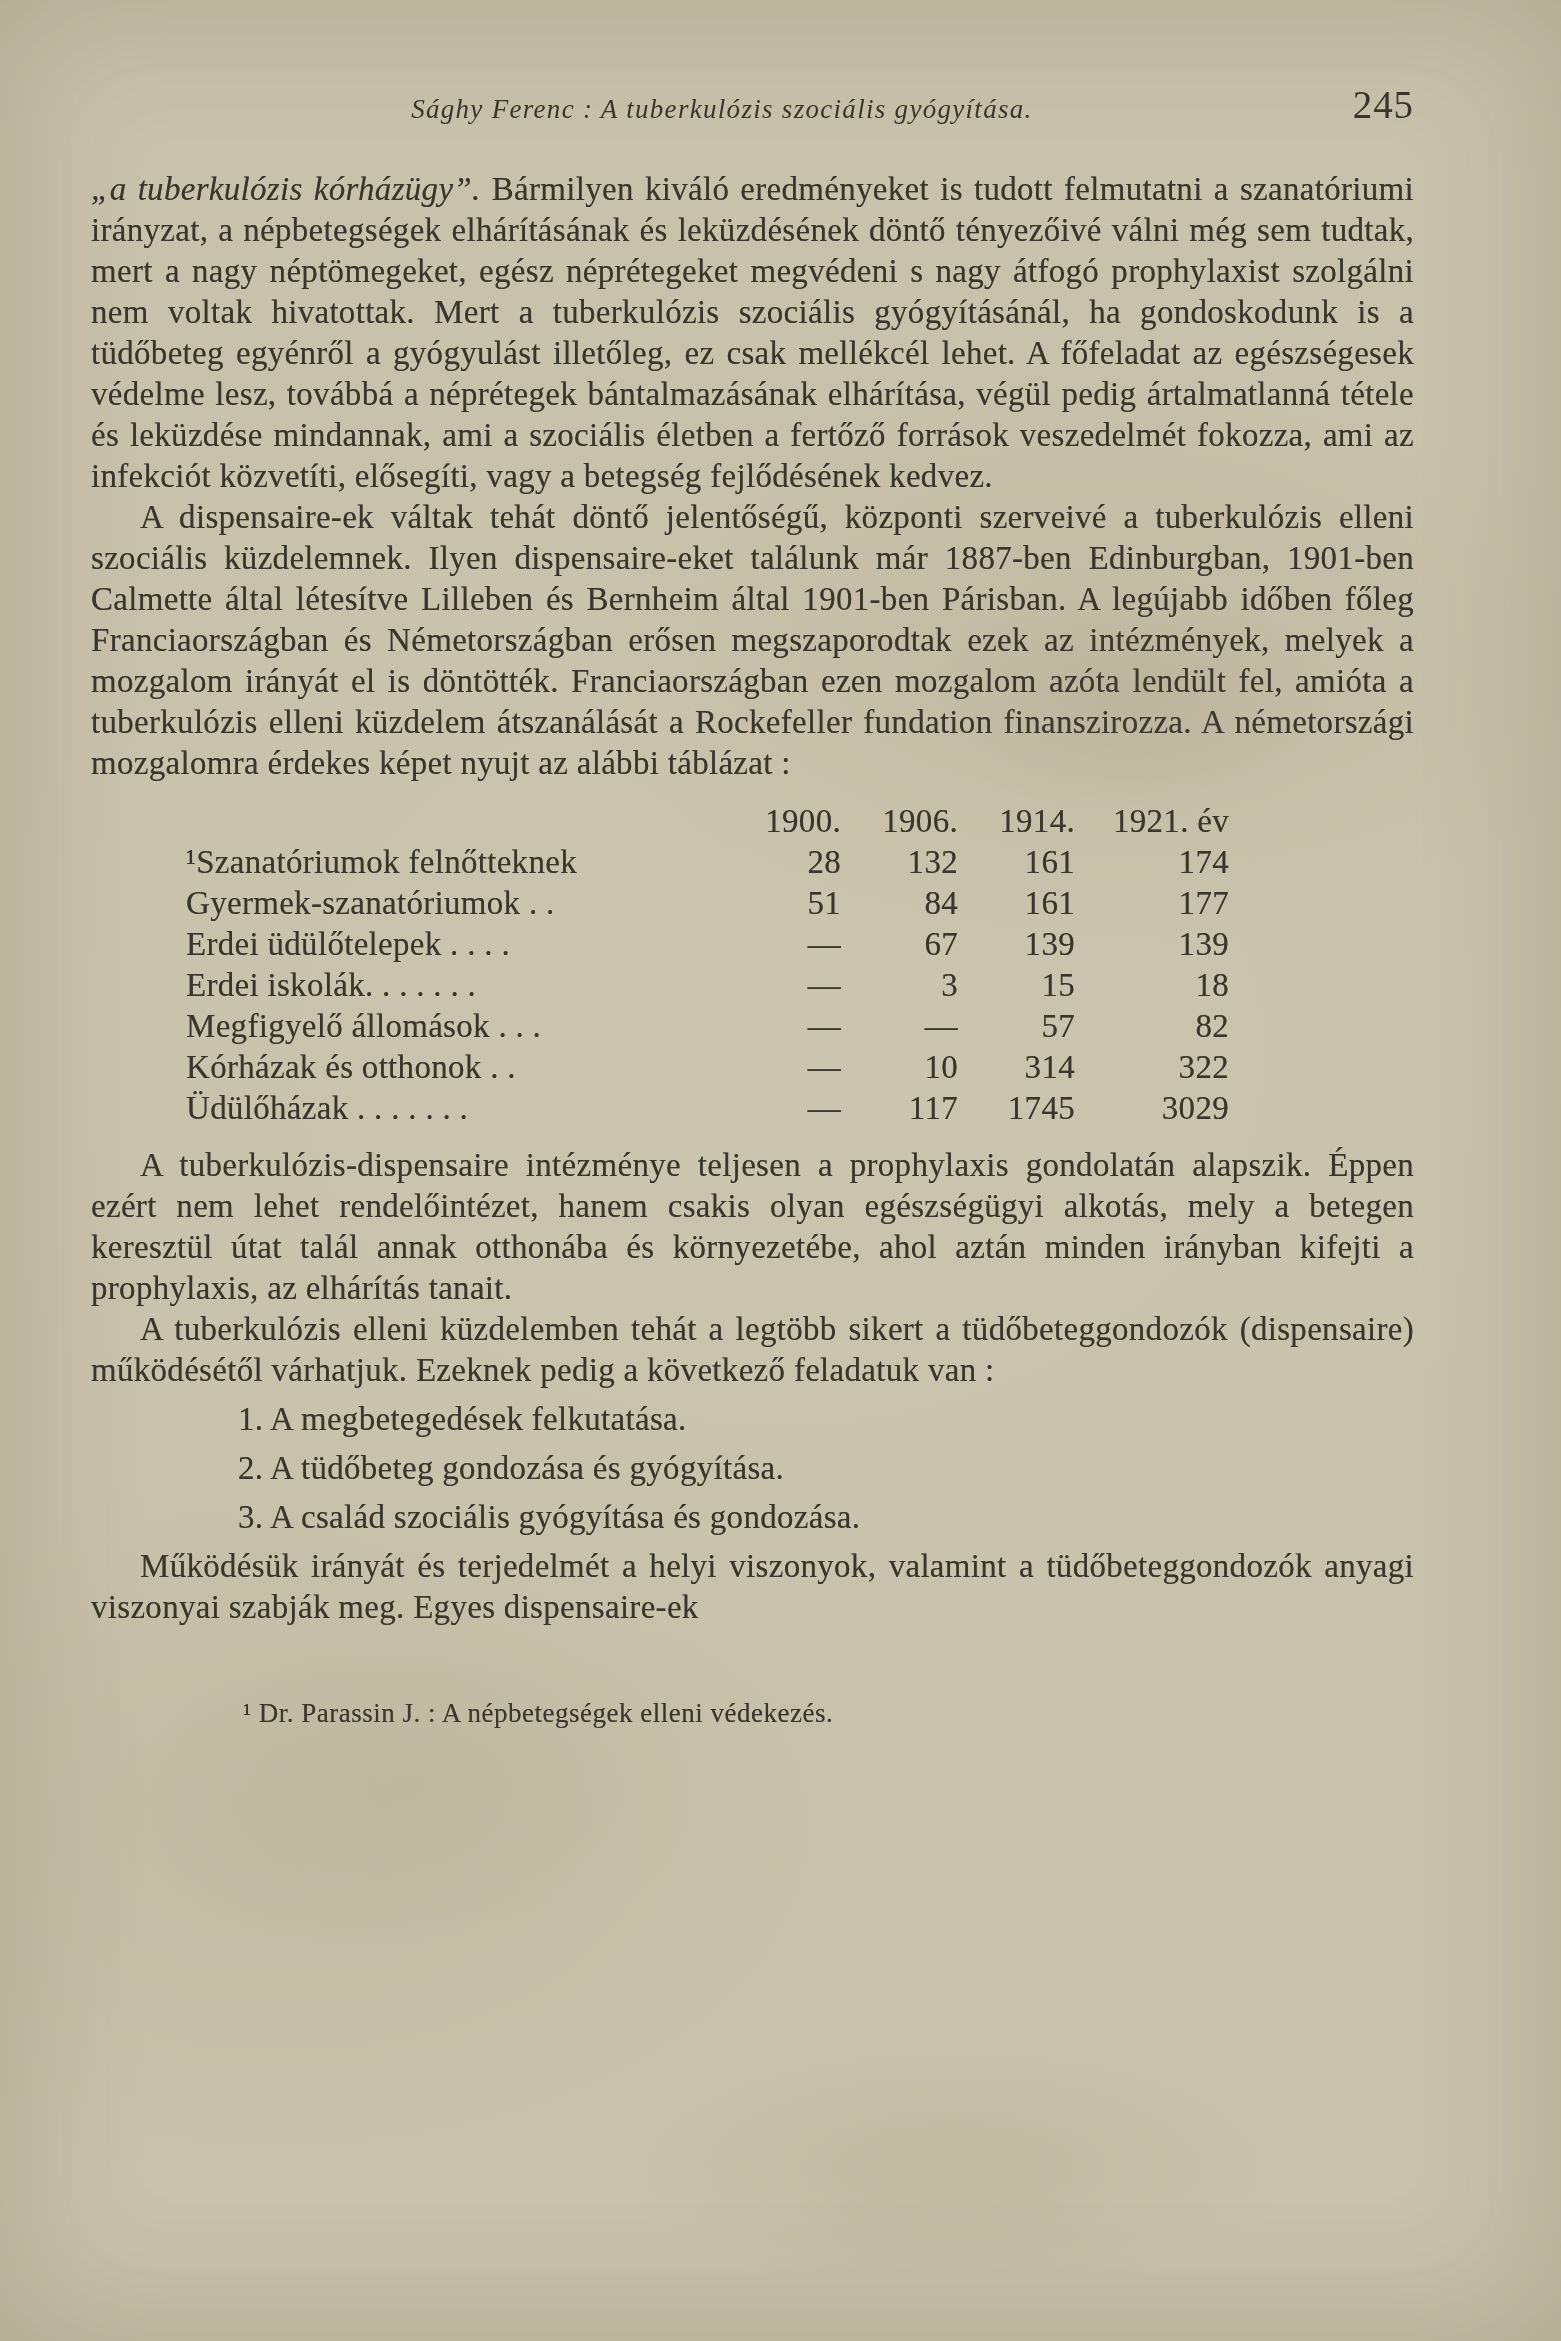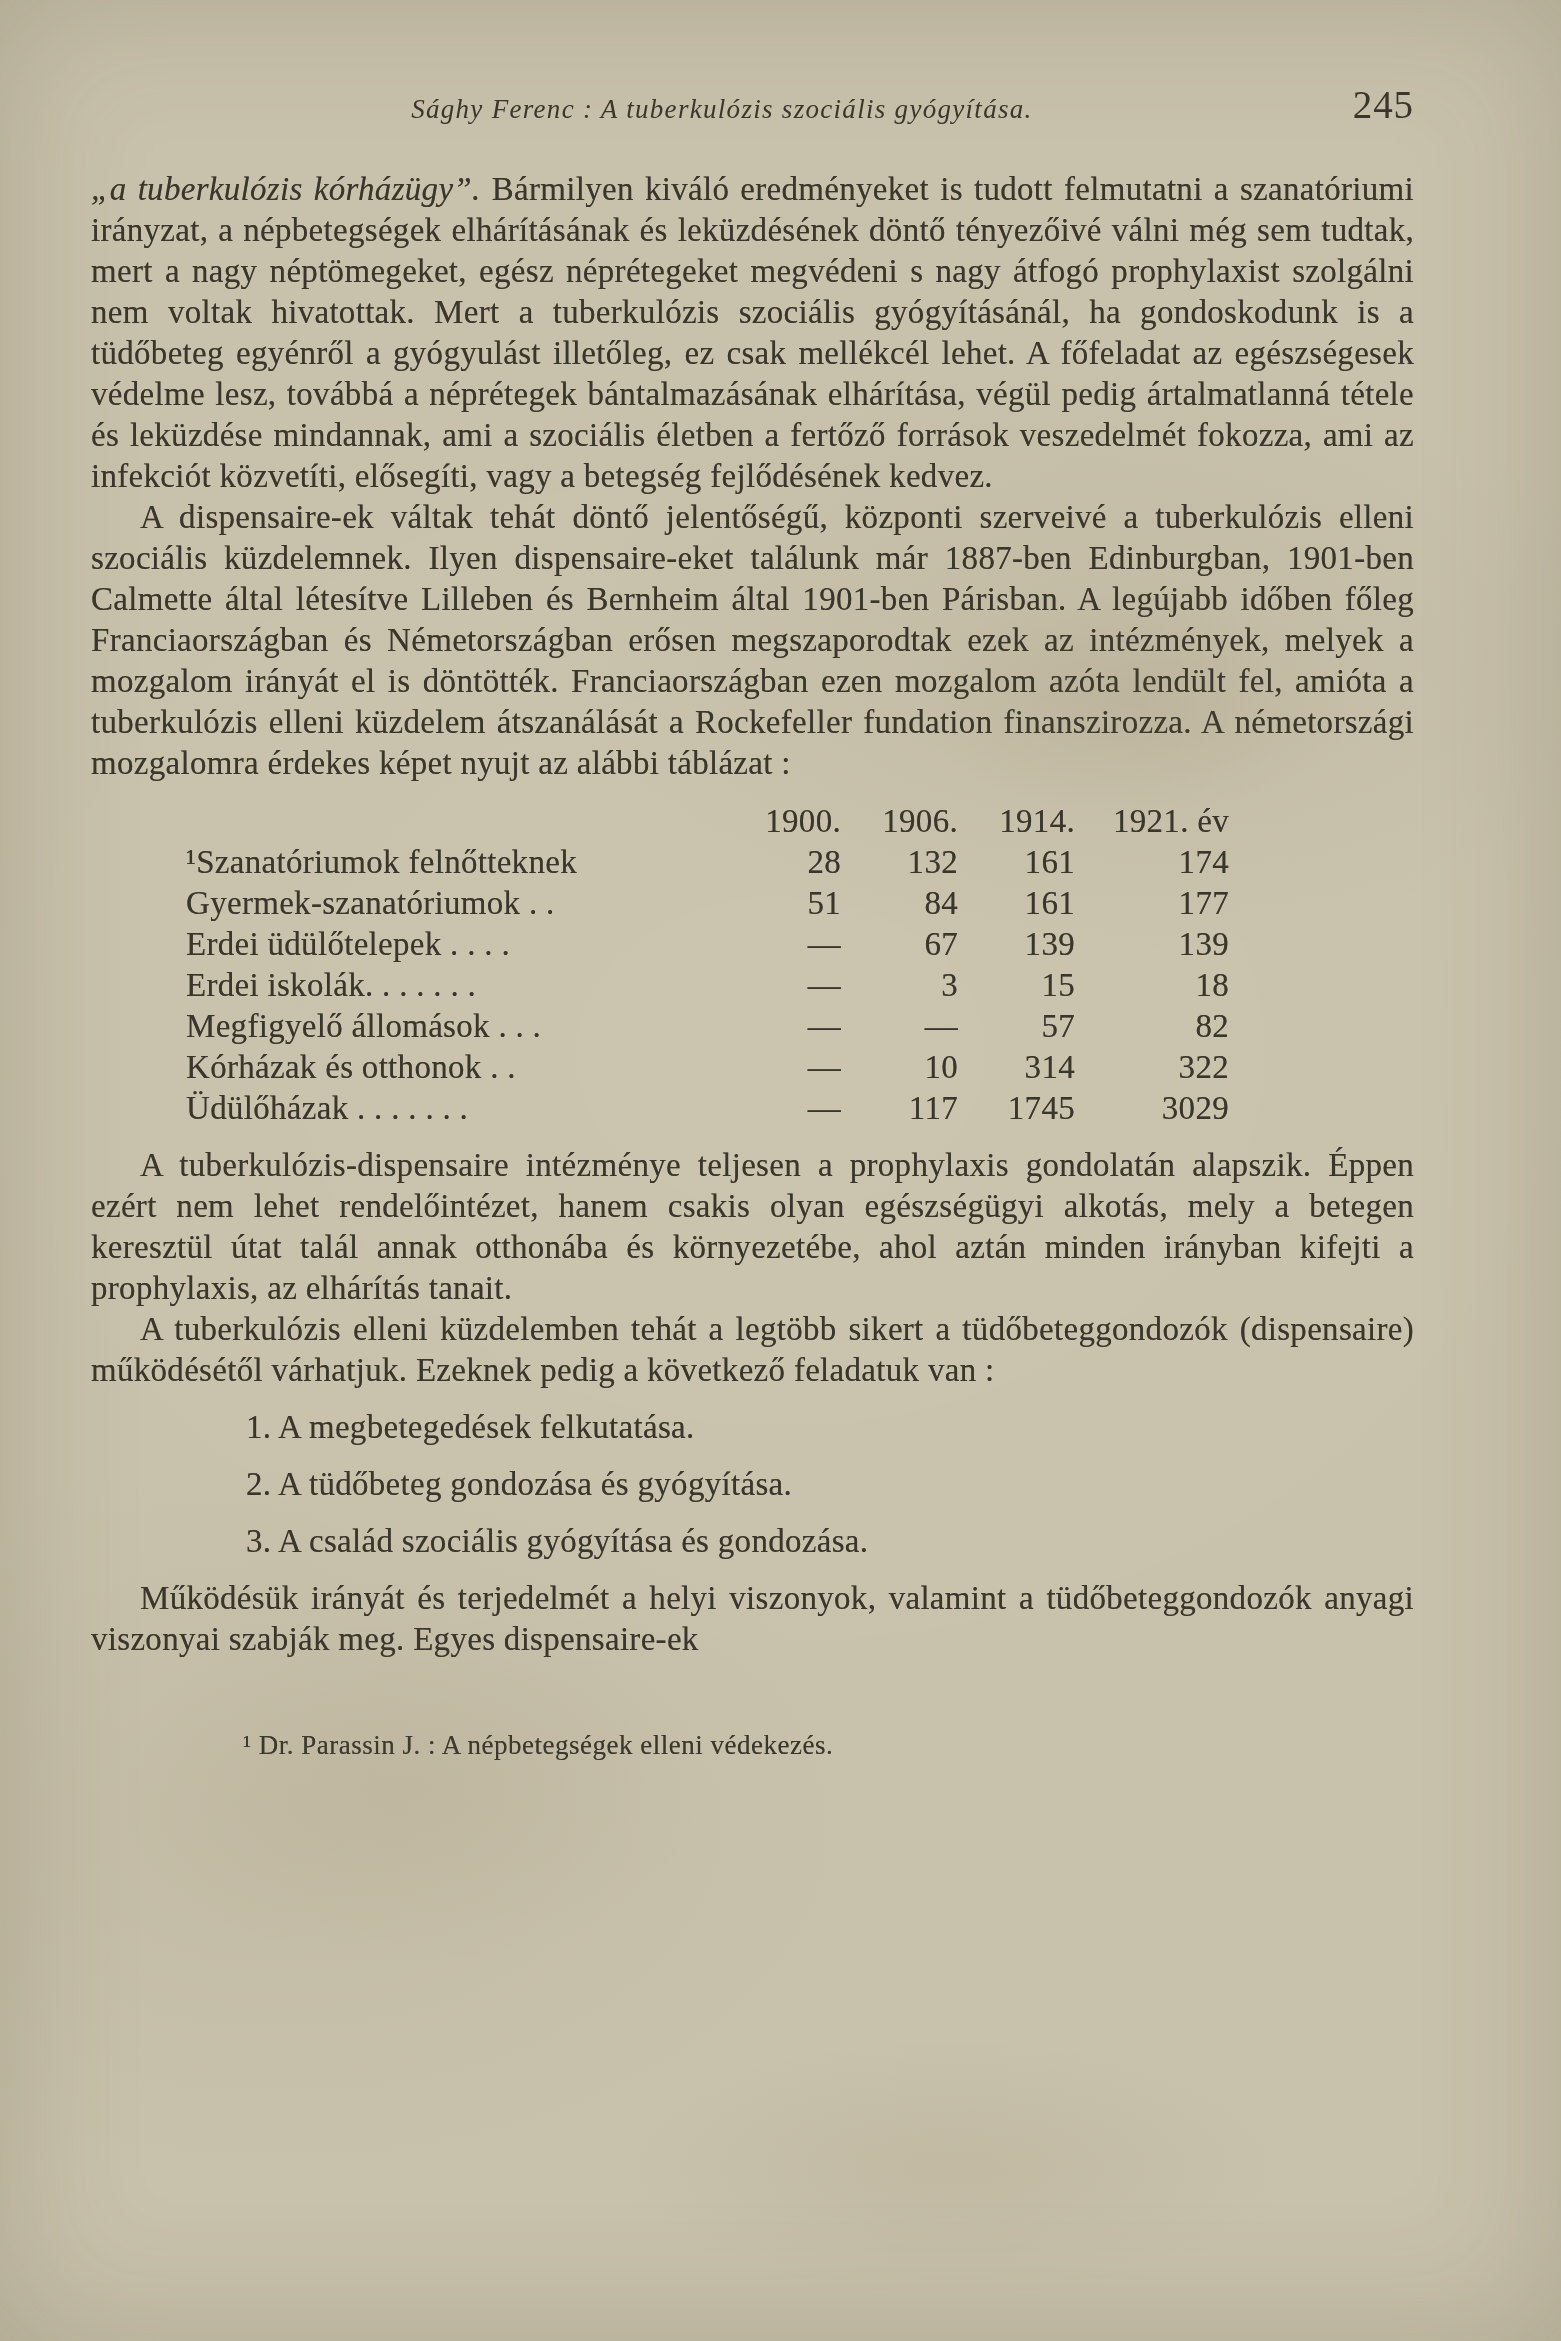--- a/index.html
+++ b/index.html
@@ -63,21 +63,21 @@
 
   .stats-table {
     margin: 17.3px 0 15.6px 95px;
   }
   .t-row { display: flex; }
   .t-label { width: 538px; }
   .t-val   { width: 117px; text-align: right; }
   .t-val.wide { width: 154px; }
 
   .task-list { margin: 0 0 0 139px; }
-  .task-item { margin: 16px; }
+  .task-item { margin: 8px; }
 
   .footnote {
     margin-top: 68px;
     margin-left: 152px;
     font-size: 27px;
     line-height: 35px;
     letter-spacing: 0.5px;
     text-align: left;
   }
 </style>

